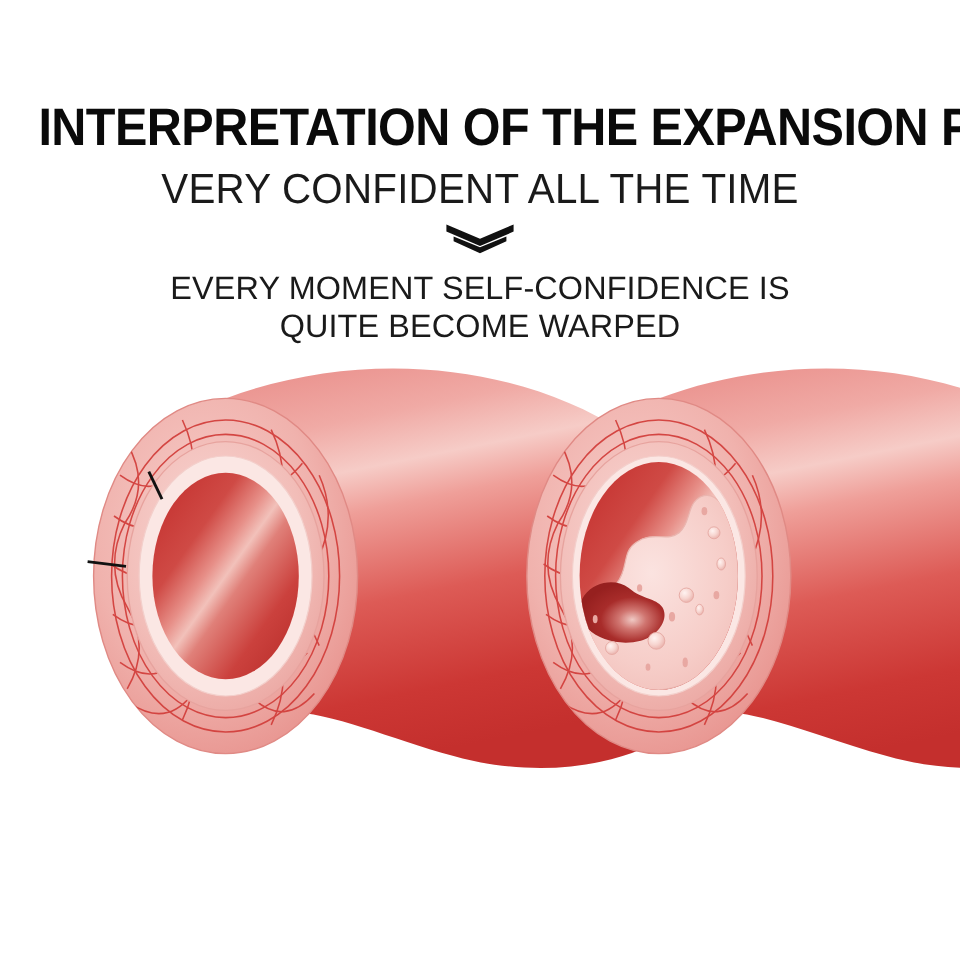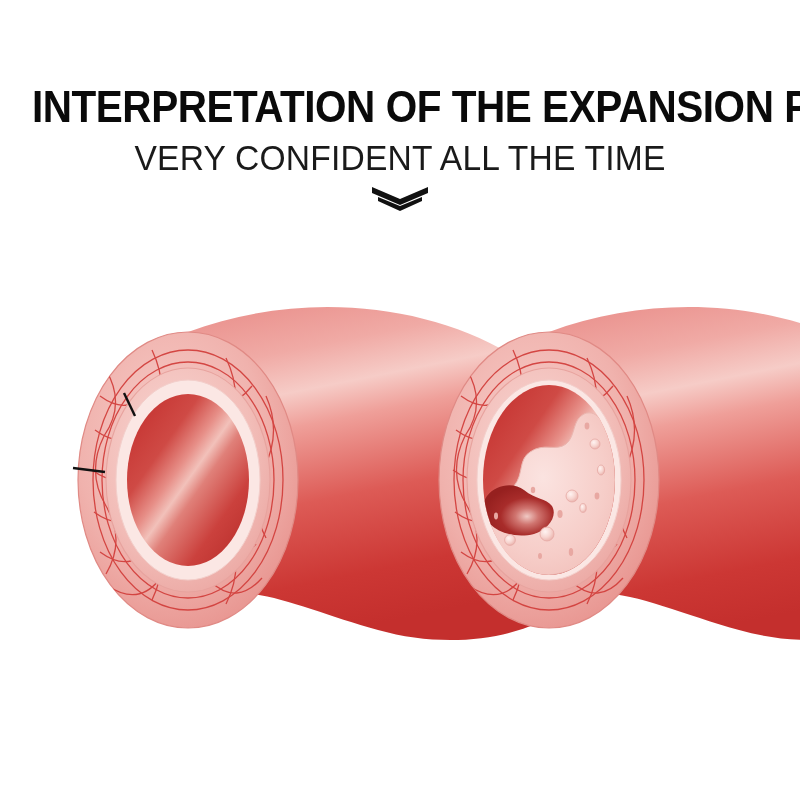--- a/index.html
+++ b/index.html
@@ -124,20 +124,22 @@
     <div class="chevron-wrap">
       <span>
         <svg width="64" height="28" viewBox="0 0 64 28" aria-hidden="true">
           <path d="M4 2 L32 14 L60 2 L60 8 L32 20 L4 8 Z" fill="#111111"></path>
           <path d="M10 12 L32 21 L54 12 L54 16 L32 26 L10 16 Z" fill="#111111"></path>
         </svg>
       </span>
     </div>
 
     <p class="tagline">
+      <span class="ln">EVERY MOMENT SELF-CONFIDENCE IS</span>
+      <span class="ln">QUITE BECOME WARPED</span>
     </p>
 
   </div>
 
   <div class="illustration">
     <svg viewBox="0 0 800 360" xmlns="http://www.w3.org/2000/svg" aria-hidden="true">
       <defs>
 
         <linearGradient id="tubeGrad" x1="0" y1="0" x2="0.25" y2="1">
           <stop offset="0%" stop-color="#e98d89"></stop>

